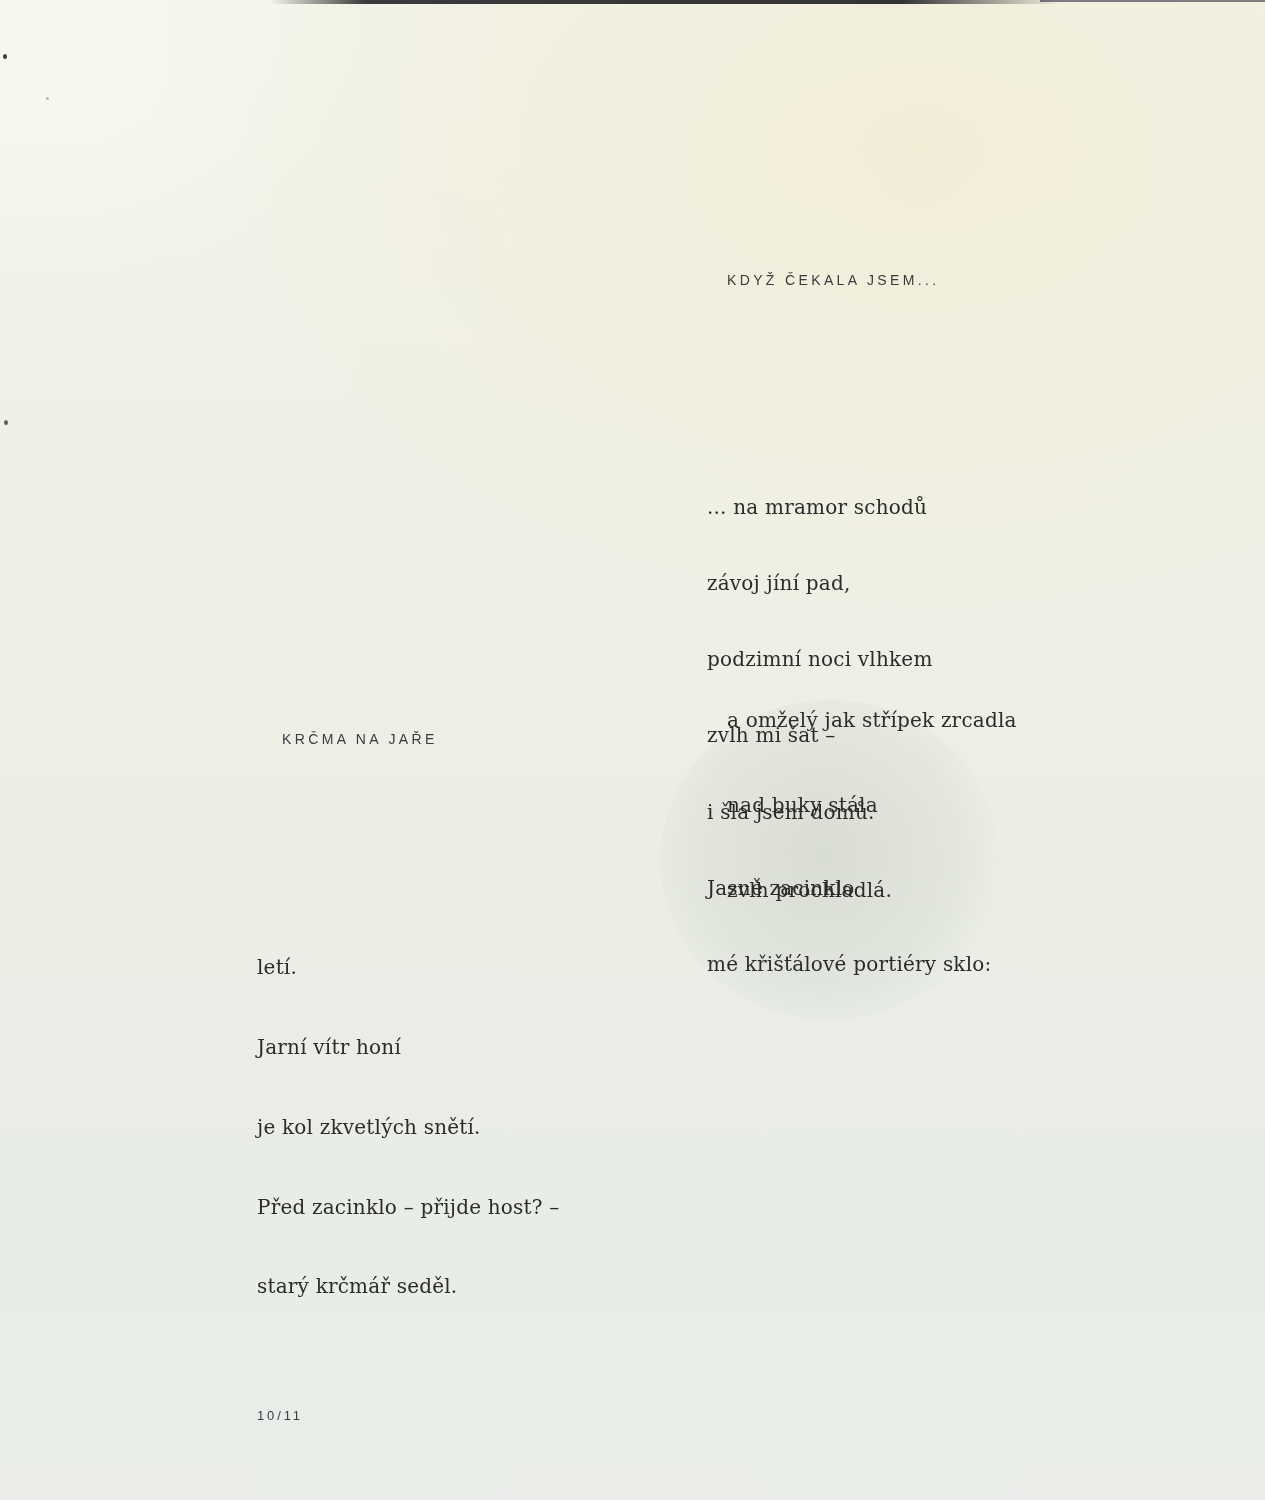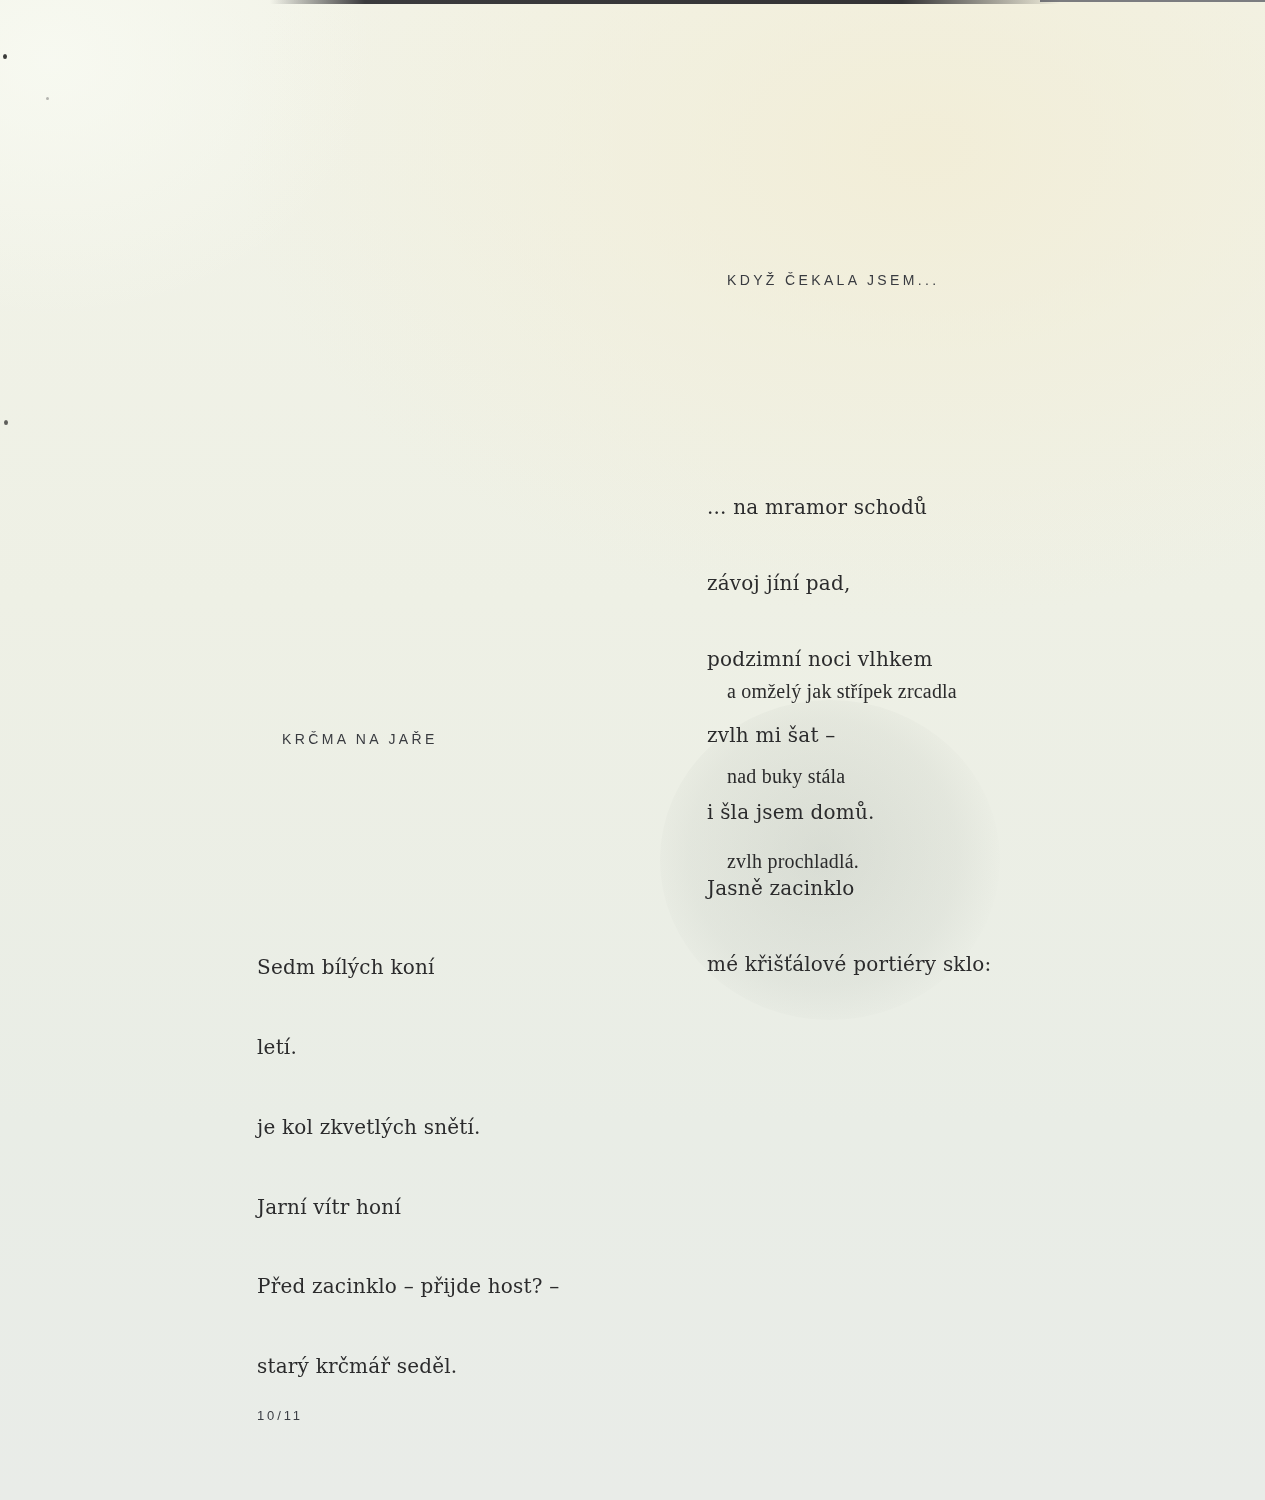--- a/index.html
+++ b/index.html
@@ -51,21 +51,21 @@
     font-size: 14px;
     letter-spacing: 0.24em;
     color: #393b40;
     white-space: pre;
   }
   .title-1 { left: 727px; top: 272px; }
   .title-2 { left: 257px; top: 731px; margin-left: 25px; }
 
   .poem-block { position: absolute; color: #2b2b2c; font-size: 20px; letter-spacing: 0.2px; white-space: pre; }
   .stanza-1 { left: 707px; top: 444px;  line-height: 25.4px; }
-  .stanza-2 { left: 727px; top: 620px;  line-height: 28.4px; font-family: Liberation Serif, serif; }
+  .stanza-2 { left: 727px; top: 649px;  line-height: 28.4px; }
   .poem-2   { left: 257px; top: 901px;  line-height: 26.6px; }
 
   .page-number {
     position: absolute; left: 257px; top: 1408px;
     font-family: "Liberation Sans", sans-serif;
     font-size: 13px;
     letter-spacing: 0.22em;
     color: #3b3e44;
   }
 </style>
@@ -97,24 +97,23 @@
 
   <div class="poem-block stanza-2">
     <div>a omželý jak střípek zrcadla</div>
     <div>nad buky stála</div>
     <div>zvlh prochladlá.</div>
   </div>
 
   <div class="poem-title title-2">KRČMA NA JAŘE</div>
 
   <div class="poem-block poem-2">
-    <div>Sedm bílých koní</div>
     <div>letí.</div>
+    <div>Jarní vítr honí</div>
     <div>je kol zkvetlých snětí.</div>
-    <div>Jarní vítr honí</div>
     <div>Před zacinklo – přijde host? –</div>
     <div>starý krčmář seděl.</div>
     
     
     
   </div>
 
   <div class="page-number">10/11</div>
 
 </div>

